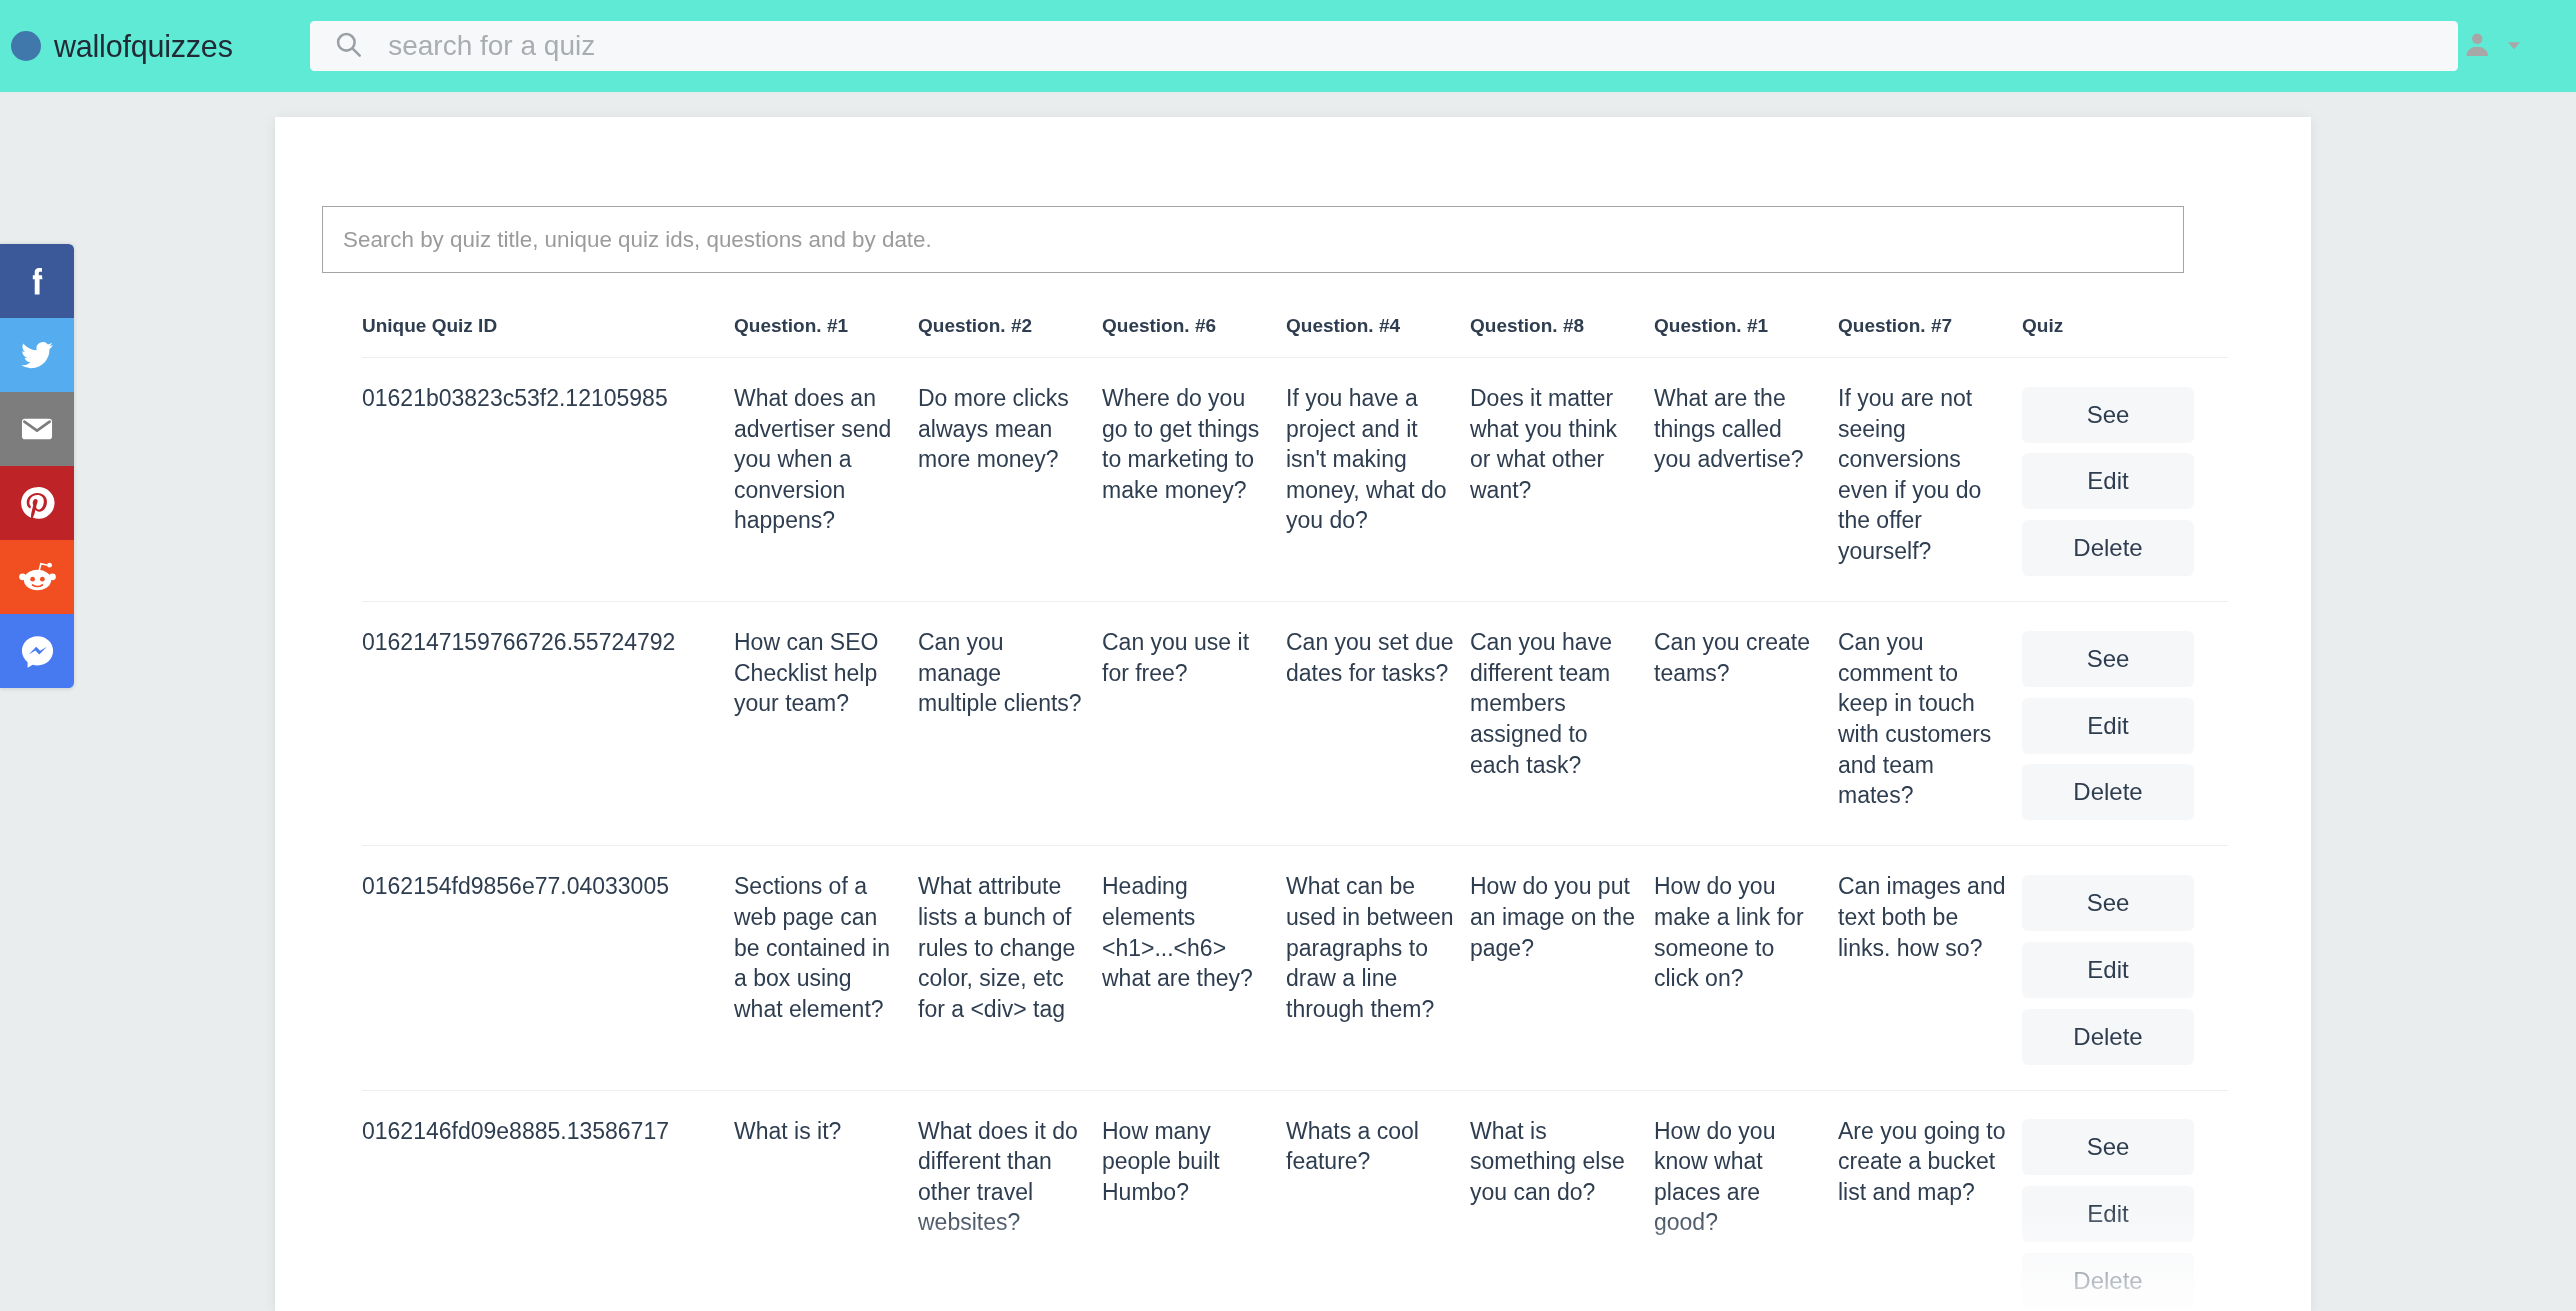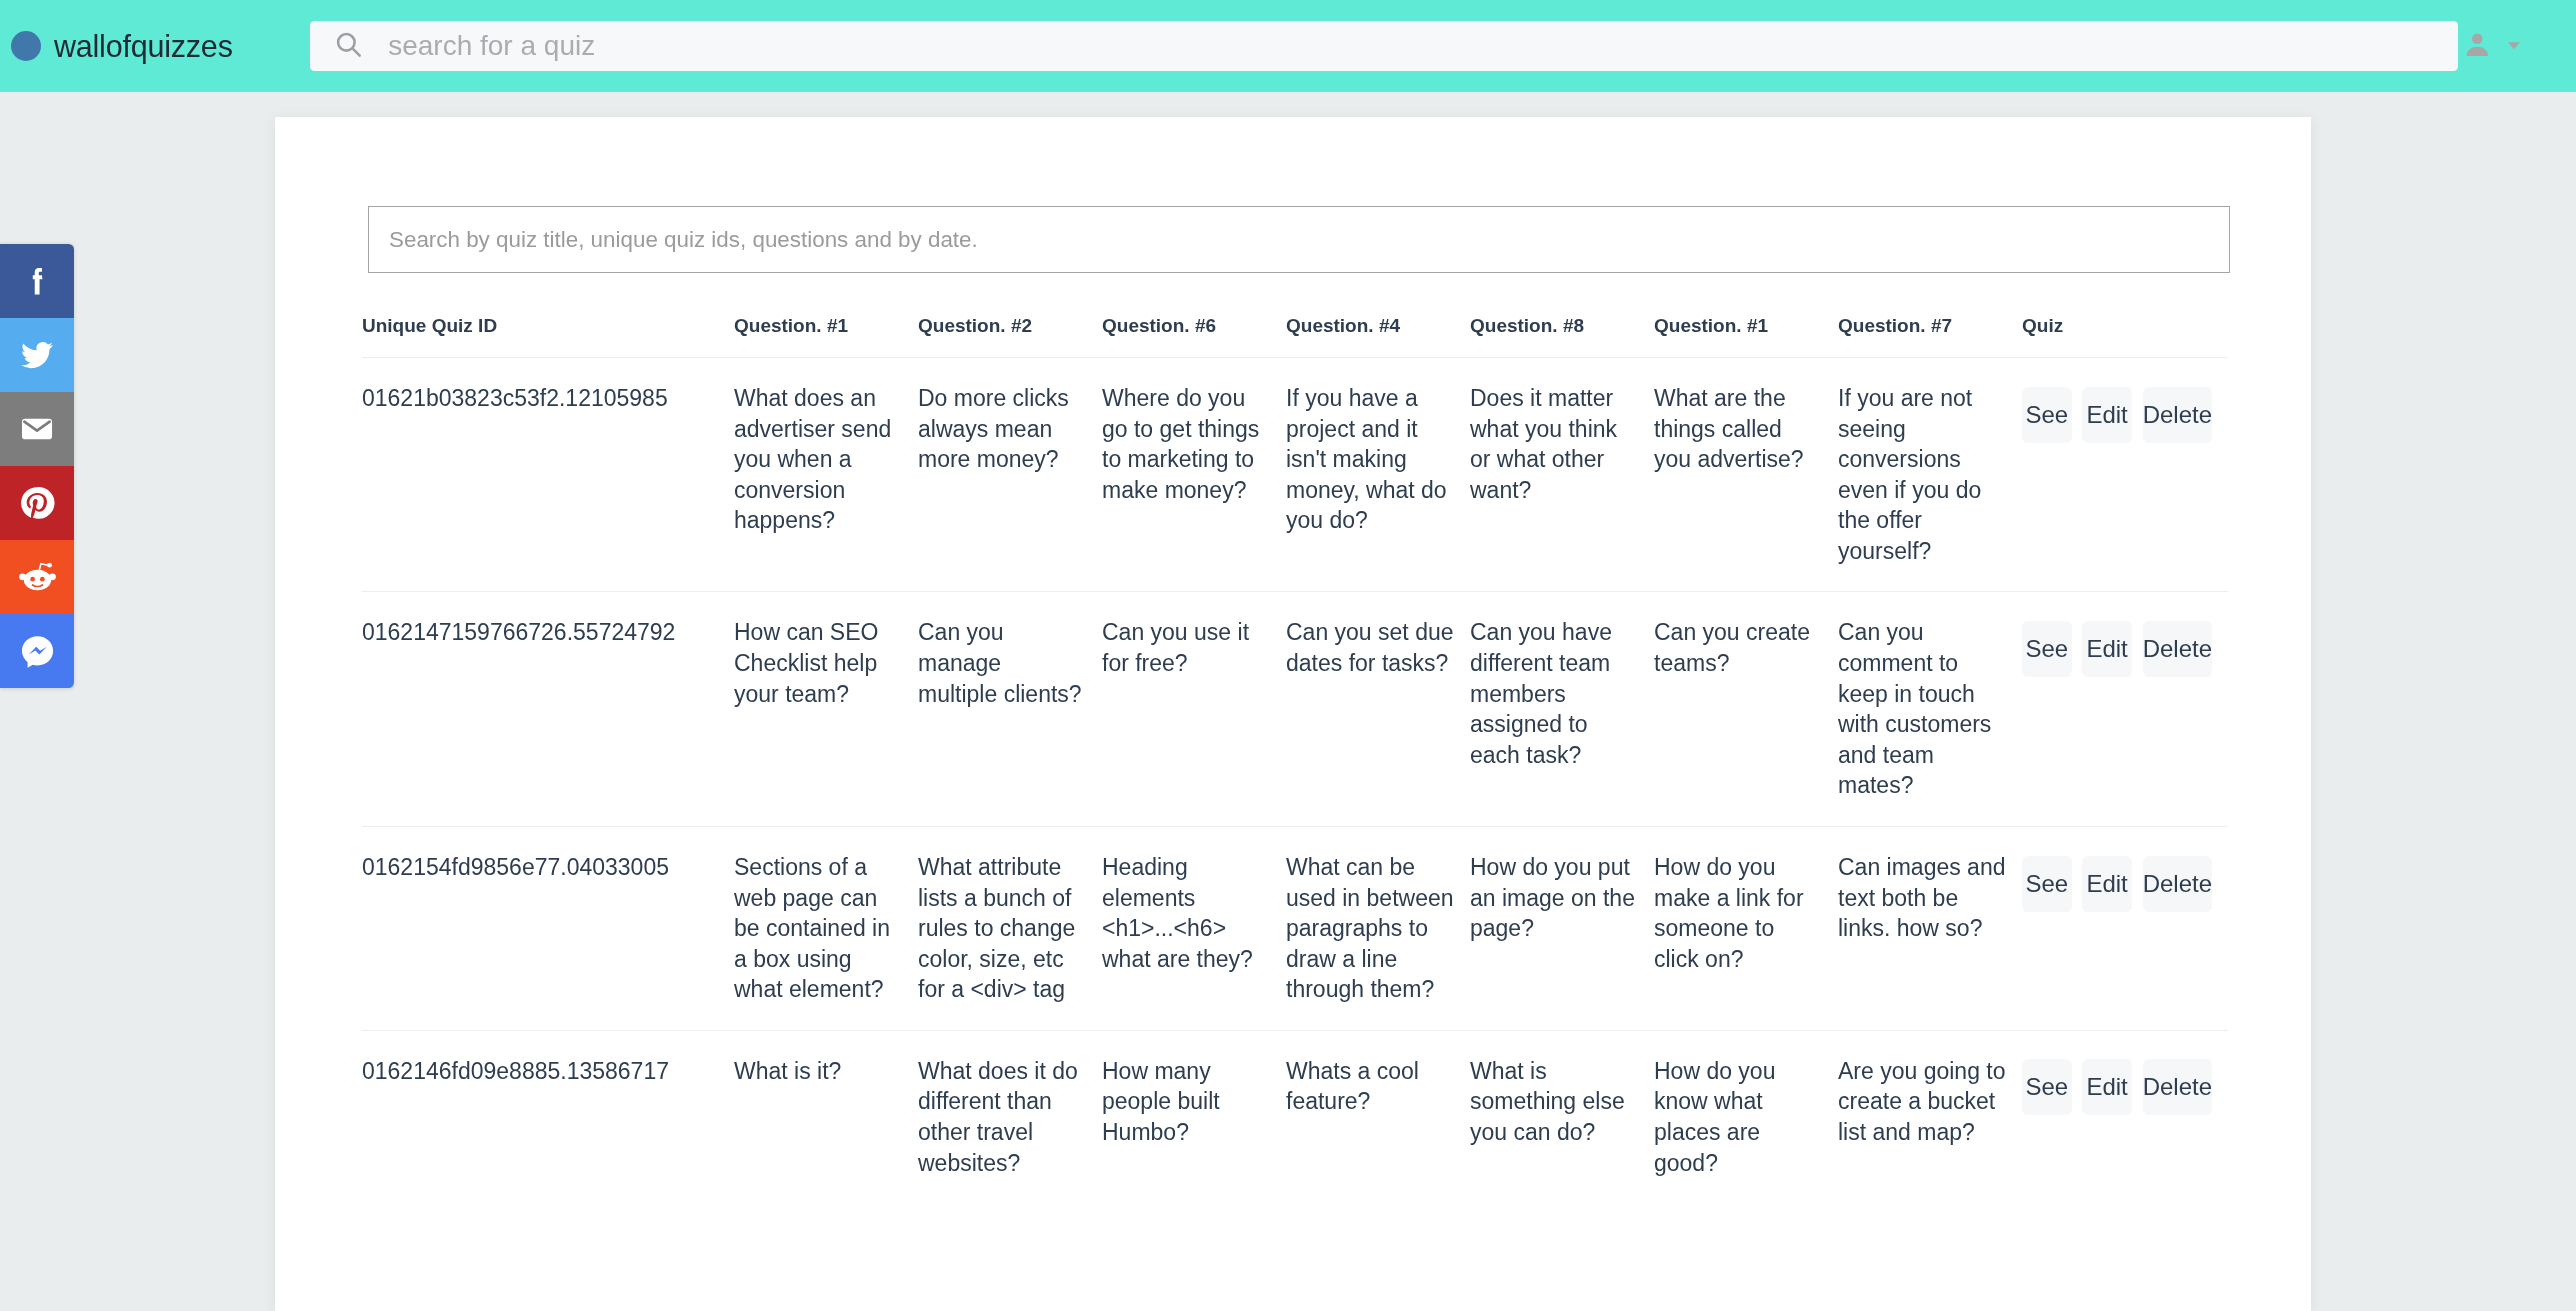--- a/index.html
+++ b/index.html
@@ -74,21 +74,21 @@
   
   .page-card {
     position: absolute;
     left: 275px; top: 117px;
     width: 2036px; height: 1194px;
     background: #ffffff;
     box-shadow: 0 1.8px 12.6px rgba(0,0,0,0.07);
     overflow: hidden;
   }
 
-  .quiz-search-wrap { padding: 89px 87px 0 93px; }
+  .quiz-search-wrap { padding: 89px 87px 0 47px; }
   .quiz-search {
     width: 1862px; height: 67px;
     border: 0.9px solid #a5a5a5;
     background: #fff;
     font-family: "Liberation Sans", sans-serif;
     font-size: 22.4px; color: #4a4a4a;
     padding: 0 20px;
     outline: none;
   }
   .quiz-search::placeholder { color: #9b9b9b; }
@@ -118,21 +118,21 @@
     font-weight: 400;
   }
   table.quiz-table tbody tr:first-child td { border-top: 0.9px solid #eceef0; }
   .col-id    { width: 372px; }
   .col-q     { width: 184px; }
   .col-q-wide{ width: 184px; }
   .col-quiz  { width: 206px; }
   td.cell-id { white-space: nowrap; font-size: 22.4px; }
 
   .actions {
-    display: flex; gap: 10.8px;
+    display: flex; flex-direction: column; gap: 10.8px;
     padding-top: 3.6px;
   }
   .act-btn {
     width: 172px; height: 56px;
     background: #f6f7f9;
     border: none; border-radius: 6.3px;
     font-family: "Liberation Sans", sans-serif;
     font-size: 24px; color: #2e3d4f;
     cursor: pointer;
     display: flex; align-items: center; justify-content: center;

